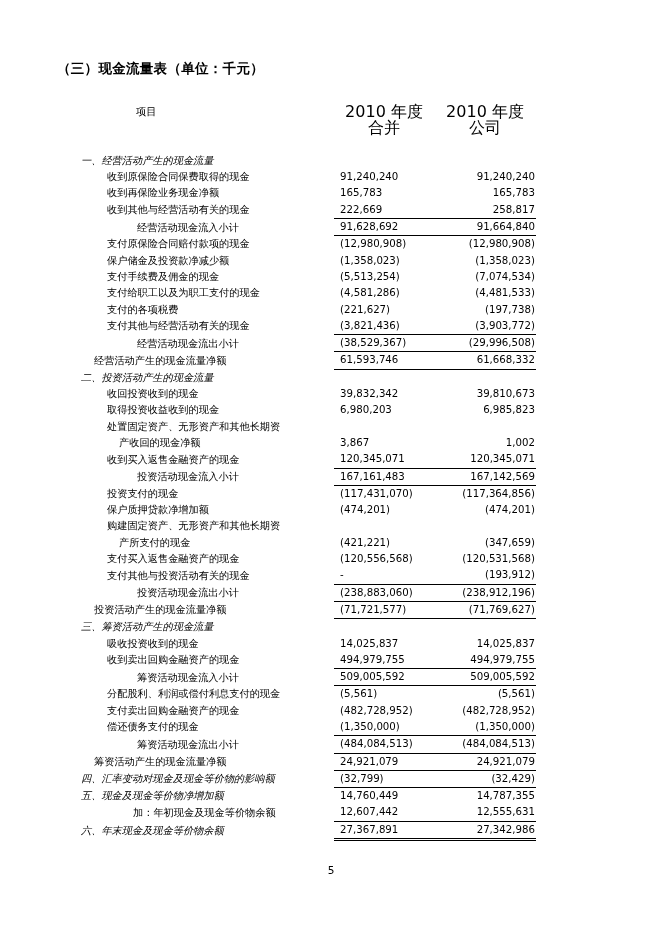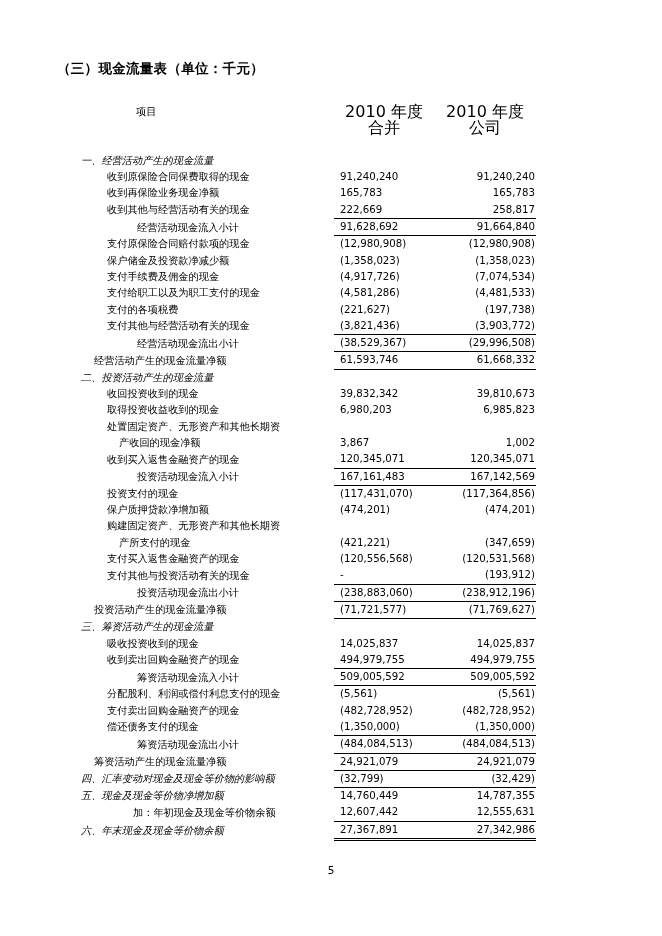--- a/index.html
+++ b/index.html
@@ -163,21 +163,21 @@
           <td class="v1">(12,980,908)</td>
           <td class="v2">(12,980,908)</td>
         </tr>
         <tr>
           <td class="lv-item">保户储金及投资款净减少额</td>
           <td class="v1">(1,358,023)</td>
           <td class="v2">(1,358,023)</td>
         </tr>
         <tr>
           <td class="lv-item">支付手续费及佣金的现金</td>
-          <td class="v1">(4,917,726)</td>
+          <td class="v1">(5,513,254)</td>
           <td class="v2">(7,074,534)</td>
         </tr>
         <tr>
           <td class="lv-item">支付给职工以及为职工支付的现金</td>
           <td class="v1">(4,581,286)</td>
           <td class="v2">(4,481,533)</td>
         </tr>
         <tr>
           <td class="lv-item">支付的各项税费</td>
           <td class="v1">(221,627)</td>

